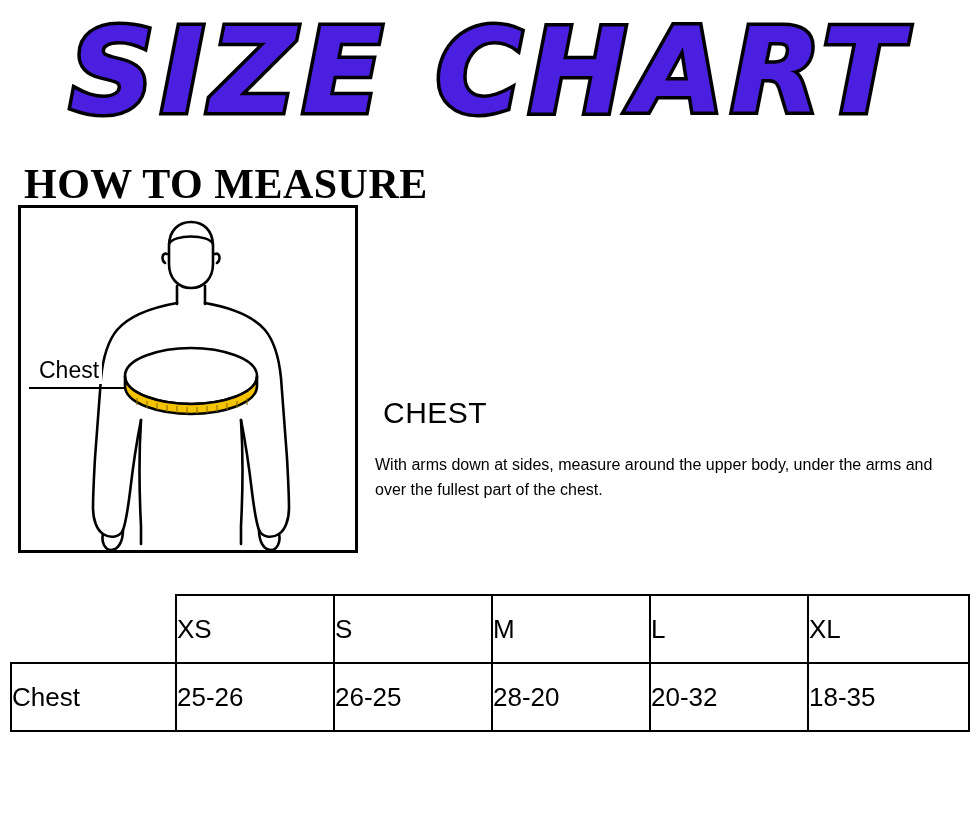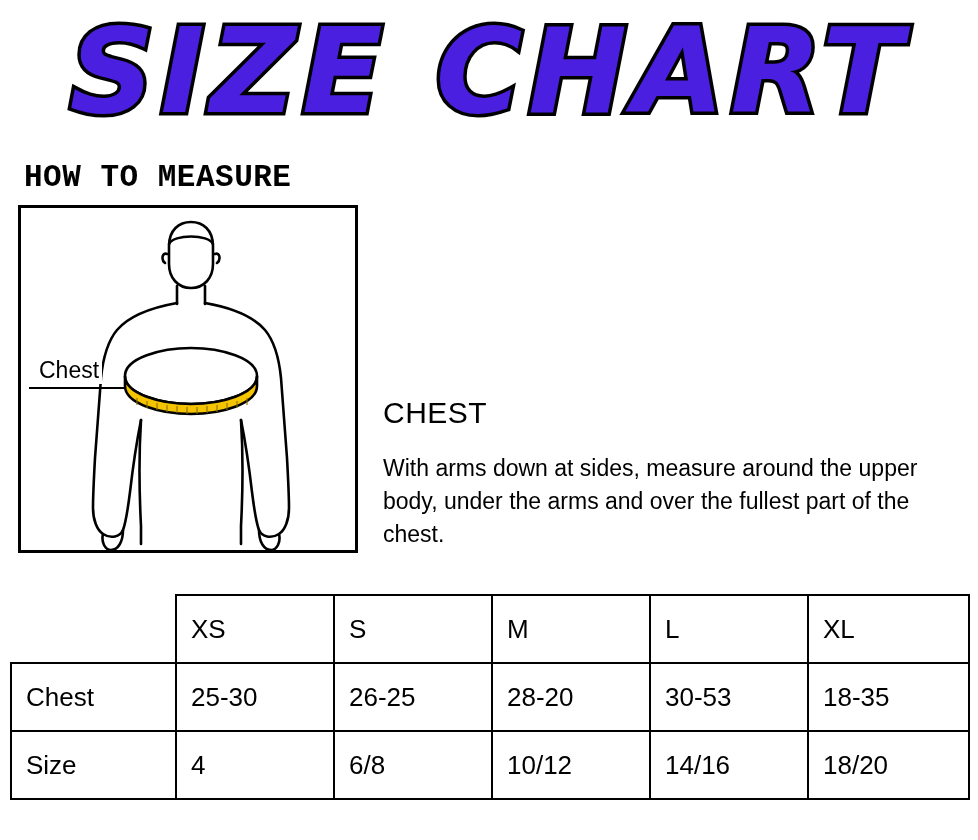--- a/index.html
+++ b/index.html
@@ -33,24 +33,24 @@
     -webkit-text-stroke: 7px #000000;
     paint-order: stroke fill;
     white-space: nowrap;
   }
 
   
   .how-heading {
     position: absolute;
     left: 24px;
     top: 160px;
-    font-size: 31px;
+    font-size: 42px;
     font-weight: bold;
     letter-spacing: 0.5px;
-    font-family: Liberation Mono, monospace;
+    font-family: Liberation Serif, serif;
   }
 
   
   .figure-box {
     position: absolute;
     left: 18px;
     top: 205px;
     width: 340px;
     height: 348px;
     border: 3px solid #000000;
@@ -75,41 +75,41 @@
   
   .desc-title {
     position: absolute;
     left: 383px;
     top: 396px;
     font-size: 30px;
     letter-spacing: 0.5px;
   }
   .desc-body {
     position: absolute;
-    left: 383px;
+    left: 375px;
     top: 452px;
     width: 580px;
-    font-size: 23px;
-    line-height: 33px;
+    font-size: 16px;
+    line-height: 25px;
   }
 
   
   .size-table {
     position: absolute;
     left: 10px;
     top: 594px;
     width: 958px;
     border-collapse: collapse;
     table-layout: fixed;
   }
   .size-table td {
     border: 2.5px solid #000000;
     height: 66px;
     font-size: 26px;
-    padding: 0 0 0 14px;
+    padding: 0 0 0 0;
     vertical-align: middle;
     font-family: "Liberation Sans", sans-serif;
   }
   .size-table td.blank {
     border: none;
   }
   .size-table col.c0 { width: 165px; }
   .size-table col.c1 { width: 158px; }
   .size-table col.c2 { width: 158px; }
   .size-table col.c3 { width: 158px; }
@@ -197,28 +197,20 @@
     <tr>
       <td class="blank"></td>
       <td>XS</td>
       <td>S</td>
       <td>M</td>
       <td>L</td>
       <td>XL</td>
     </tr>
     <tr>
       <td>Chest</td>
-      <td>25-30</td>
+      <td>25-26</td>
       <td>26-25</td>
       <td>28-20</td>
-      <td>30-53</td>
+      <td>20-32</td>
       <td>18-35</td>
-    </tr>
-    <tr>
-      <td>Size</td>
-      <td>4</td>
-      <td>6/8</td>
-      <td>10/12</td>
-      <td>14/16</td>
-      <td>18/20</td>
     </tr>
   </tbody>
 </table>
 
 </body></html>

